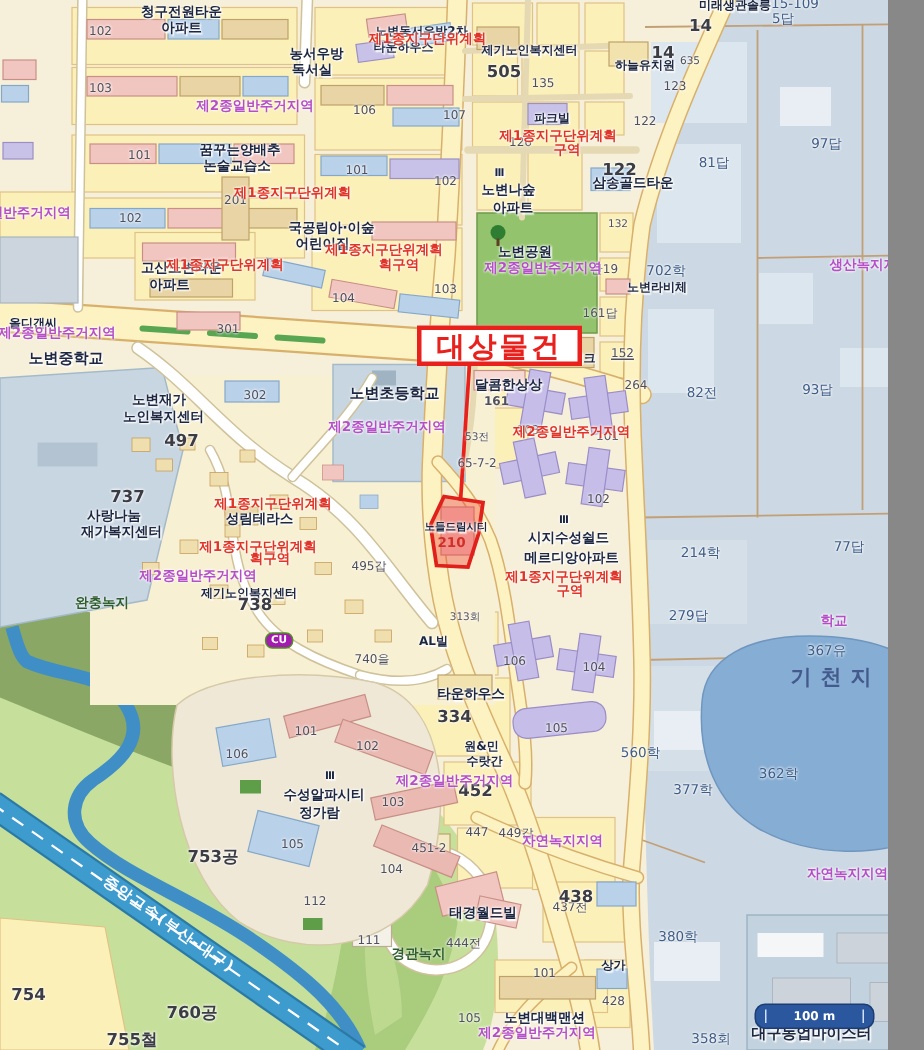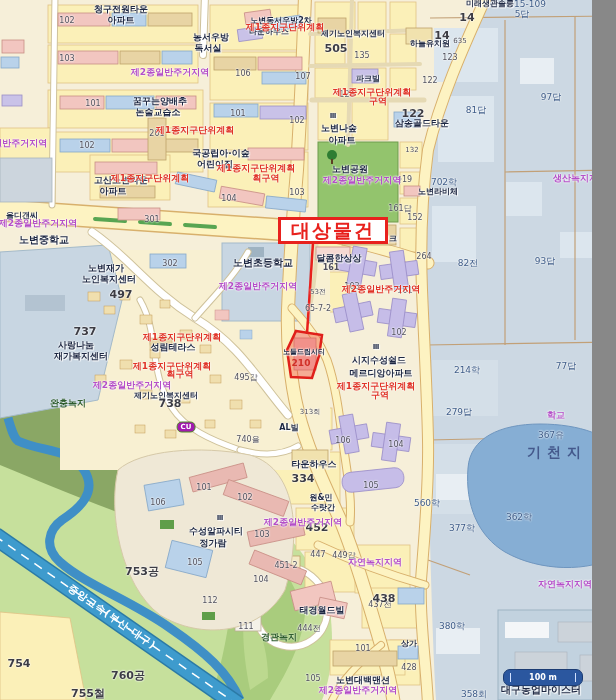--- a/index.html
+++ b/index.html
@@ -396,21 +396,21 @@
       <div class="lbl num" style="left: 362px; top: 56px;">135</div>
       <div class="lbl num" style="left: 450px; top: 58px;">123</div>
       <div class="lbl num" style="left: 430px; top: 81px;">122</div>
       <div class="lbl num" style="left: 460px; top: 41px; font-size: 7px;">635</div>
       <div class="lbl num" style="left: 331px; top: 268px; font-weight: bold;">161</div>
       <div class="lbl num" style="left: 318px; top: 309px;">65-7-2</div>
       <div class="lbl num" style="left: 318px; top: 292px; font-size: 7px;">53전</div>
       <div class="lbl num" style="left: 403px; top: 180px;">산19</div>
       <div class="lbl num" style="left: 412px; top: 150px; font-size: 7px;">132</div>
       <div class="lbl num" style="left: 400px; top: 209px;">161답</div>
-      <div class="lbl num" style="left: 415px; top: 218px;">152</div>
+      <div class="lbl num" style="left: 415px; top: 236px; text-decoration: underline;">152</div>
       <div class="lbl num" style="left: 424px; top: 257px;">264</div>
       <div class="lbl num" style="left: 246px; top: 378px;">495갑</div>
       <div class="lbl num" style="left: 248px; top: 440px;">740을</div>
       <div class="lbl num" style="left: 310px; top: 412px; font-size: 7px;">313회</div>
       <div class="lbl num" style="left: 286px; top: 566px;">451-2</div>
       <div class="lbl num" style="left: 318px; top: 555px;">447</div>
       <div class="lbl num" style="left: 344px; top: 556px;">449갑</div>
       <div class="lbl num" style="left: 309px; top: 629px;">444전</div>
       <div class="lbl num" style="left: 380px; top: 605px;">437전</div>
       <div class="lbl num" style="left: 409px; top: 668px;">428</div>

